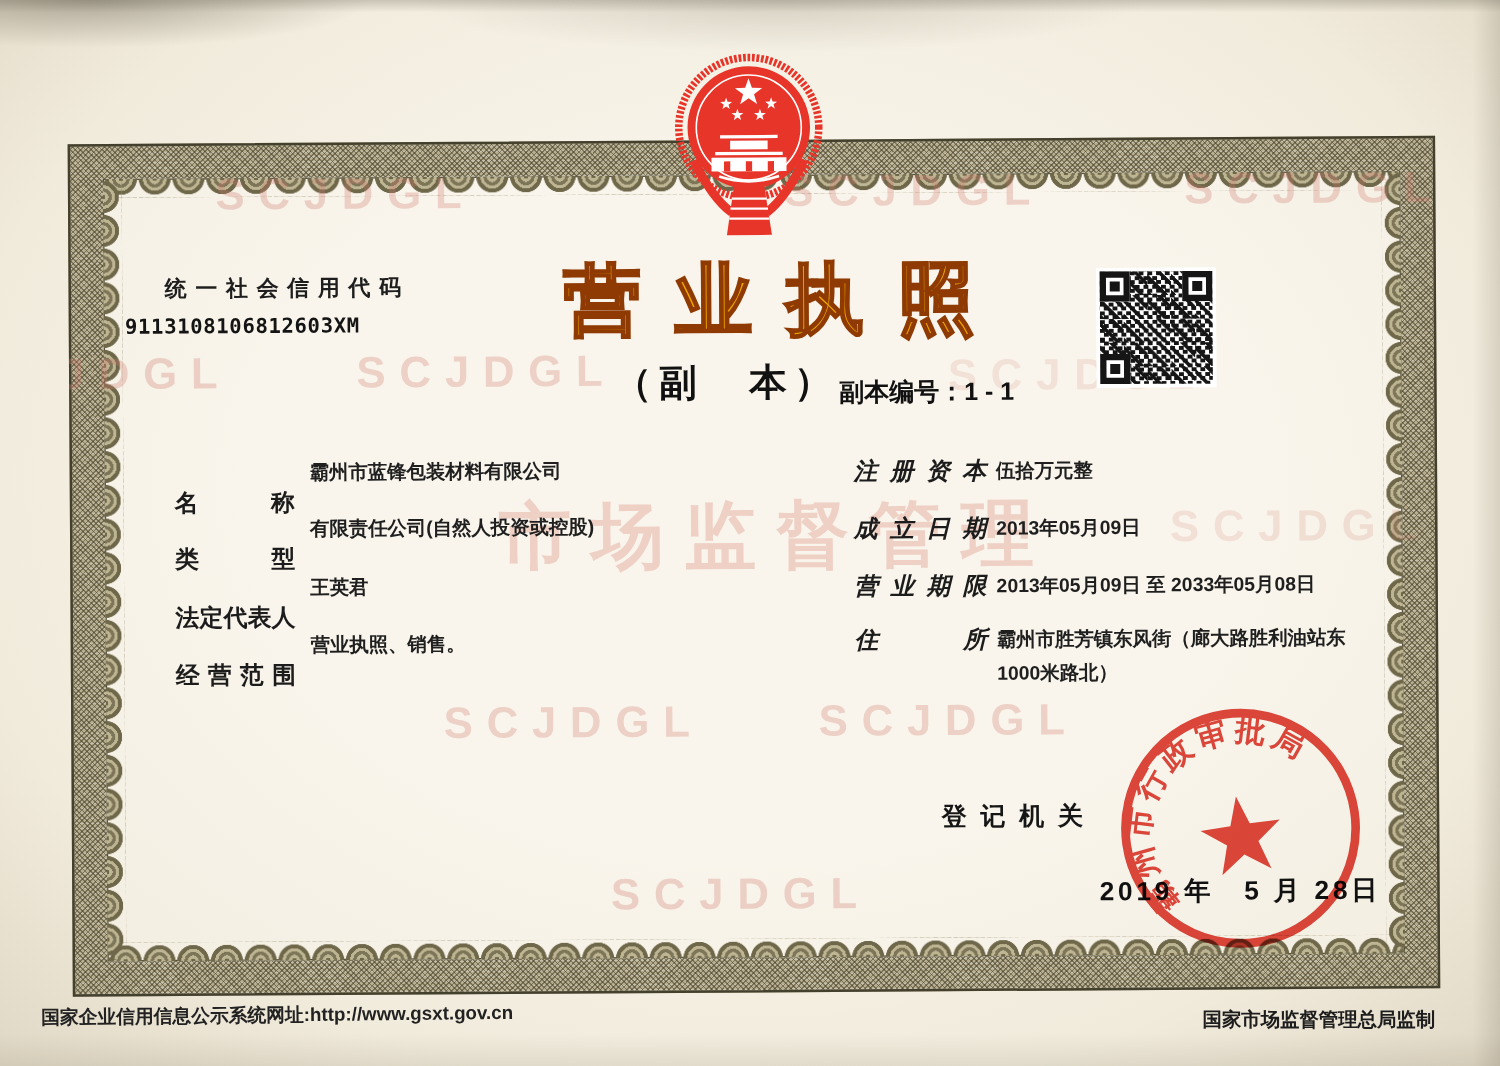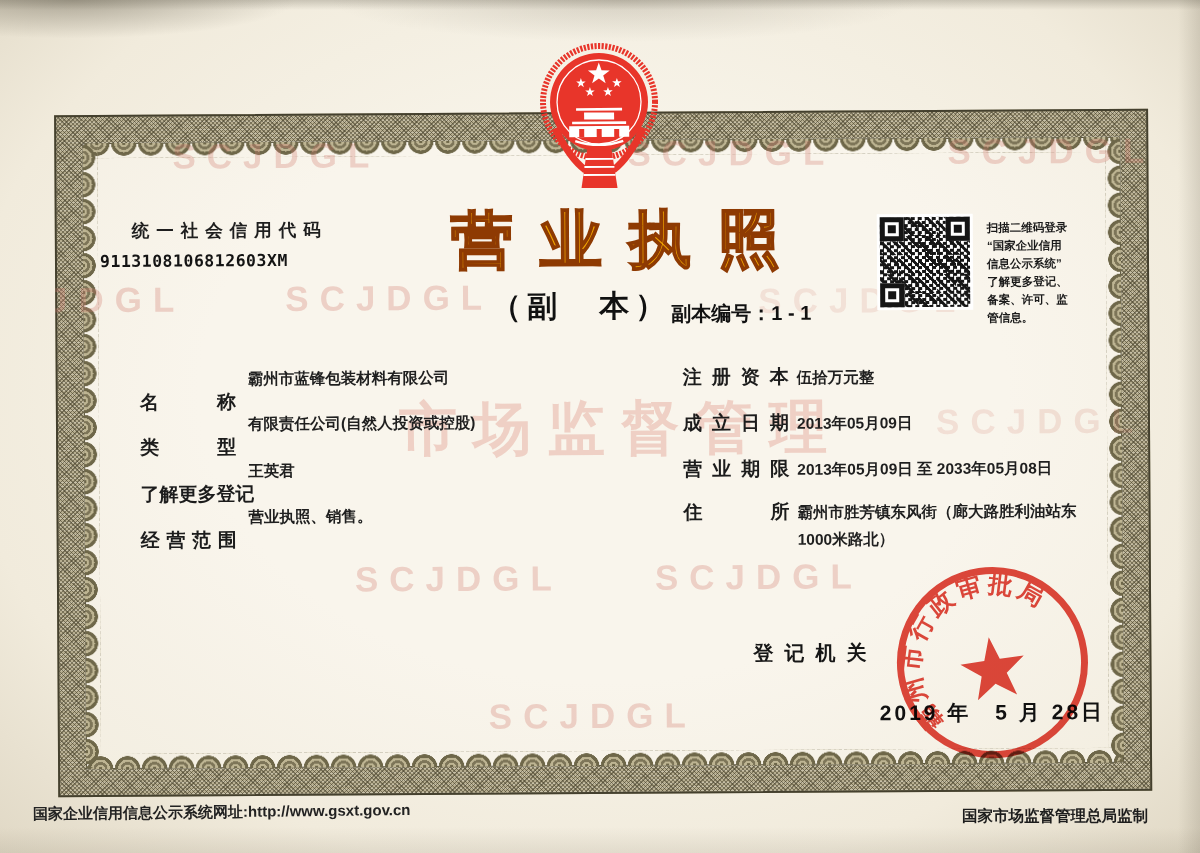--- a/index.html
+++ b/index.html
@@ -65,21 +65,21 @@
   .qr-f{position:absolute;width:24px;height:24px;background:#fff;border:5px solid #151515;box-sizing:border-box;}
   .qr-f::after{content:"";position:absolute;inset:3px;background:#151515;}
   .qr-f.tl{left:3px;top:3px;} .qr-f.tr{right:3px;top:3px;} .qr-f.bl{left:3px;bottom:3px;}
   .qr-caption{position:absolute;left:988px;top:221px;width:112px;font-size:11.5px;font-weight:700;line-height:18px;color:#1a1a1a;}
   
   .flabel{display:inline-block;text-align:justify;text-align-last:justify;font-size:19px;font-weight:700;color:#1c1c1c;vertical-align:top;}
   .fvalue{display:inline-block;font-size:15.5px;font-weight:700;color:#1f1f1f;line-height:1.75;vertical-align:top;}
   .row{position:absolute;white-space:nowrap;}
   .row .wrap{white-space:normal;}
   .lf{left:140px;} .lf .flabel{width:96px;margin-right:12px;margin-top:24px;}
-  .rf{left:683px;} .rf .flabel{width:106px;margin-right:8px;}
+  .rf{left:683px;} .rf .flabel{width:106px;margin-right:8px;font-style:italic;}
   .r1{top:363px;} .r2{top:408px;} .r3{top:455px;} .r4{top:501px;}
   .q1{top:365px;} .q2{top:411px;} .q3{top:457px;} .q4{top:500px;}
   .addr{width:312px;}
   
   .authority{position:absolute;left:752px;top:641px;font-size:20px;font-weight:700;letter-spacing:11px;color:#161616;text-align:center;}
   .regdate{position:absolute;left:878px;top:701px;font-size:21px;font-weight:700;letter-spacing:3px;color:#111;white-space:nowrap;}
   .seal{position:absolute;left:892px;top:566px;width:198px;height:198px;z-index:6;opacity:.88;mix-blend-mode:multiply;transform:rotate(-8deg);}
   .emblem{position:absolute;left:541px;top:36px;width:120px;height:168px;z-index:5;}
   
   .footer-left{position:absolute;left:33px;top:803px;font-size:15px;font-weight:700;color:#222;transform:rotate(-0.6deg);}
@@ -151,37 +151,29 @@
       <div class="title">营业执照</div>
       <div class="subtitle">（副　本）</div>
       <div class="copy-no"><span>副本编号：</span><span>1 - 1</span></div>
 
       <div class="qr">
         <div class="qr-pat"></div>
         <div class="qr-f tl"></div>
         <div class="qr-f tr"></div>
         <div class="qr-f bl"></div>
       </div>
-      <div class="qr-caption">
-        <div>扫描二维码登录</div>
-        <div>“国家企业信用</div>
-        <div>信息公示系统”</div>
-        <div>了解更多登记、</div>
-        <div>备案、许可、监</div>
-        <div>管信息。</div>
-      </div>
 
       <div class="row lf r1">
         <span class="flabel">名称</span><span class="fvalue">霸州市蓝锋包装材料有限公司</span>
       </div>
       <div class="row lf r2">
         <span class="flabel">类型</span><span class="fvalue">有限责任公司(自然人投资或控股)</span>
       </div>
       <div class="row lf r3">
-        <span class="flabel">了解更多登记</span><span class="fvalue">王英君</span>
+        <span class="flabel">法定代表人</span><span class="fvalue">王英君</span>
       </div>
       <div class="row lf r4">
         <span class="flabel">经营范围</span><span class="fvalue">营业执照、销售。</span>
       </div>
 
       <div class="row rf q1">
         <span class="flabel">注册资本</span><span class="fvalue">伍拾万元整</span>
       </div>
       <div class="row rf q2">
         <span class="flabel">成立日期</span><span class="fvalue">2013年05月09日</span>

